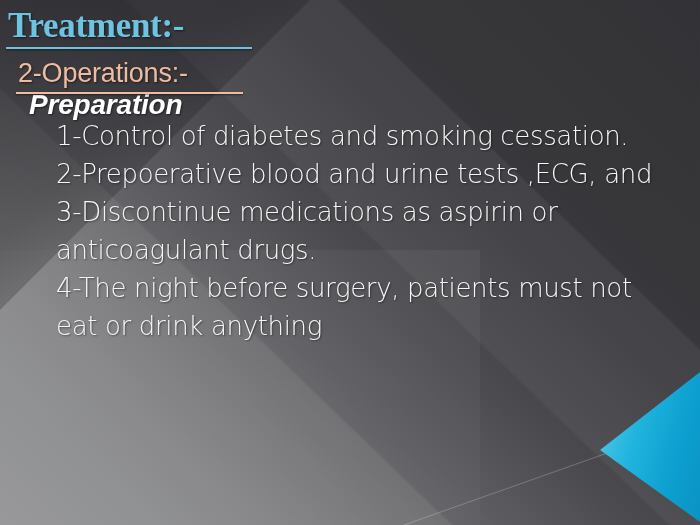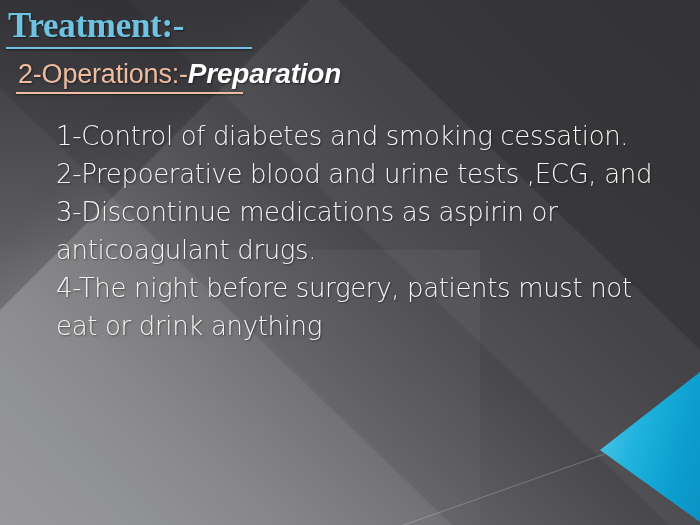--- a/index.html
+++ b/index.html
@@ -111,21 +111,22 @@
     background: #6ec3e2;
     box-shadow: 0 1px 2px rgba(0,0,0,0.5);
   }
 
   .subtitle-row {
     position: absolute;
     left: 18px;
     top: 58px;
     white-space: nowrap;
     display: flex;
-    align-items: center;
+    align-items: flex-start;
+    flex-direction: column;
   }
   .subtitle-main {
     font-family: "Liberation Sans", sans-serif;
     font-size: 27px;
     font-weight: normal;
     color: #f0bca1;
     letter-spacing: -0.2px;
     text-shadow: 1px 1px 2px rgba(0,0,0,0.5);
   }
   .subtitle-rule {
@@ -136,20 +137,21 @@
     height: 2px;
     background: #f0bca1;
     box-shadow: 0 1px 2px rgba(0,0,0,0.5);
   }
   .subtitle-emph {
     font-family: "Liberation Sans", sans-serif;
     font-size: 28px;
     font-weight: bold;
     font-style: italic;
     color: #ffffff;
+    margin-left: 11px;
     letter-spacing: -0.2px;
     text-shadow: 1px 1px 2px rgba(0,0,0,0.5);
   }
 
   .body {
     position: absolute;
     left: 8px;
     top: 117px;
     width: 690px;
     margin-left: 48px;

